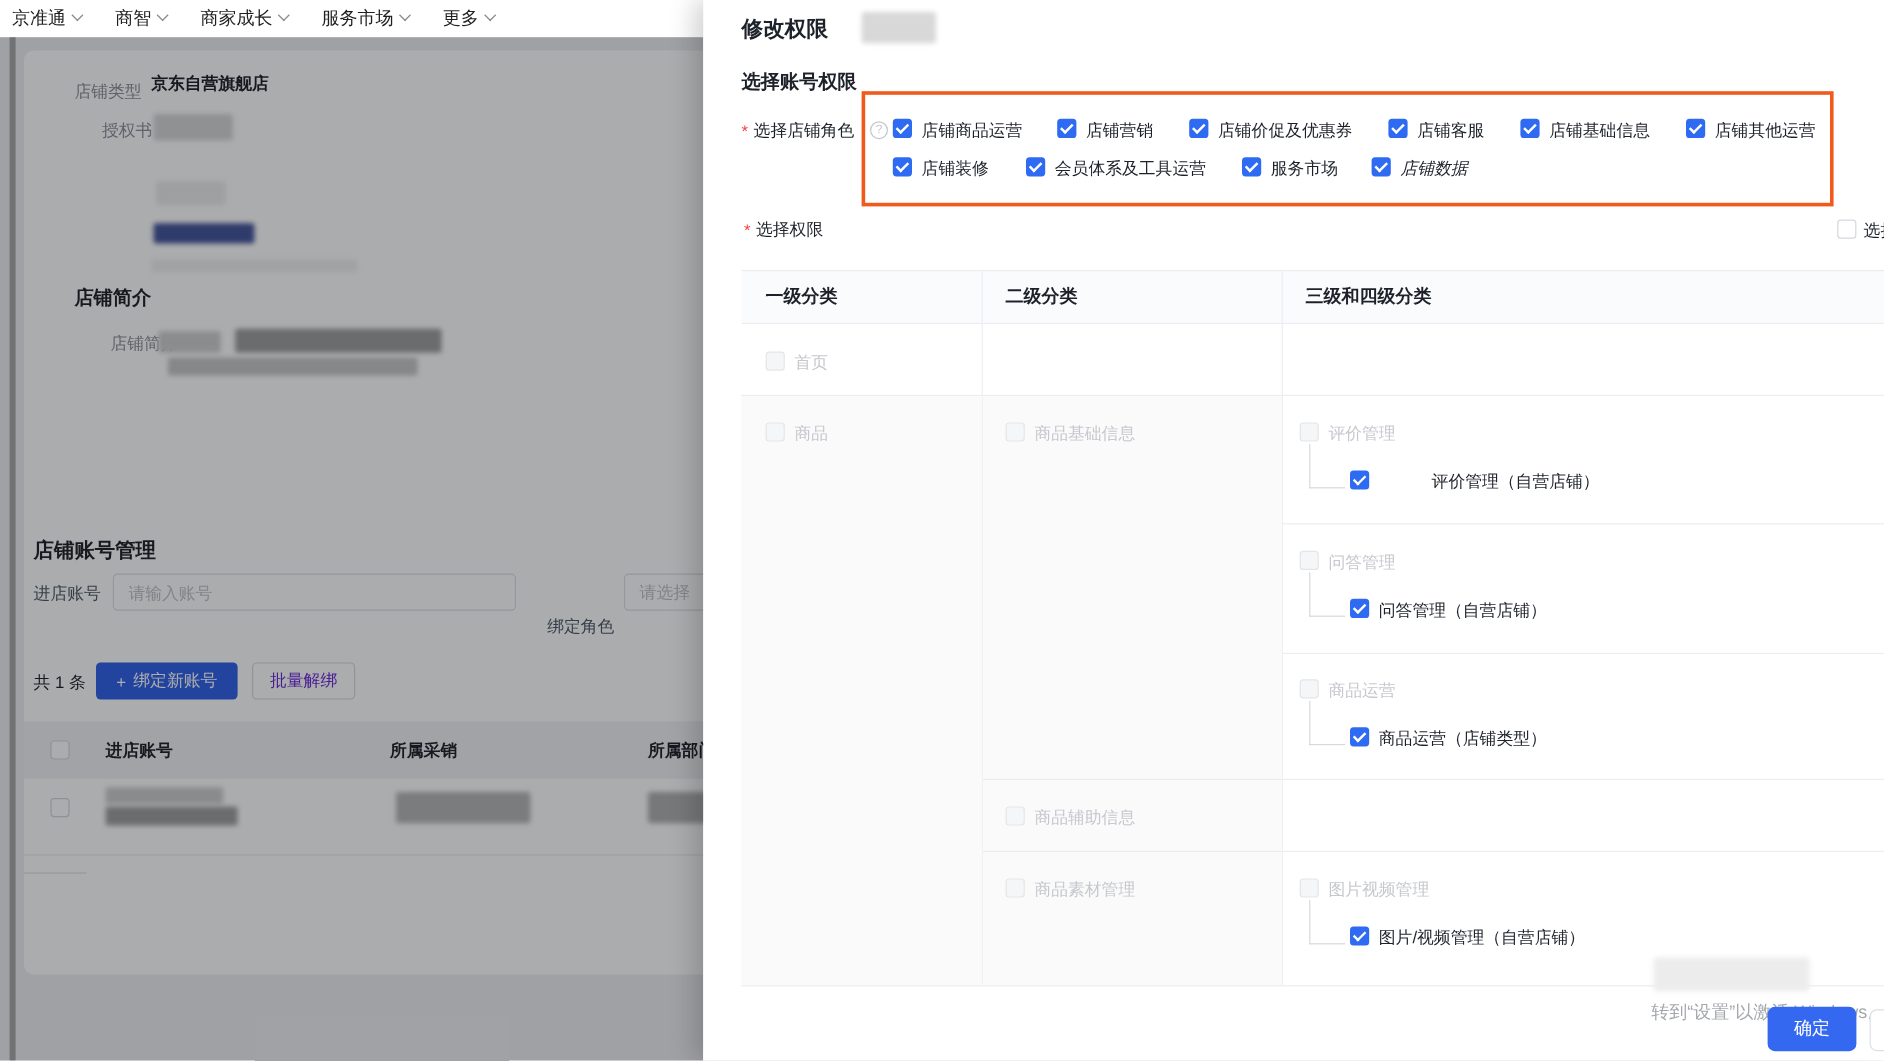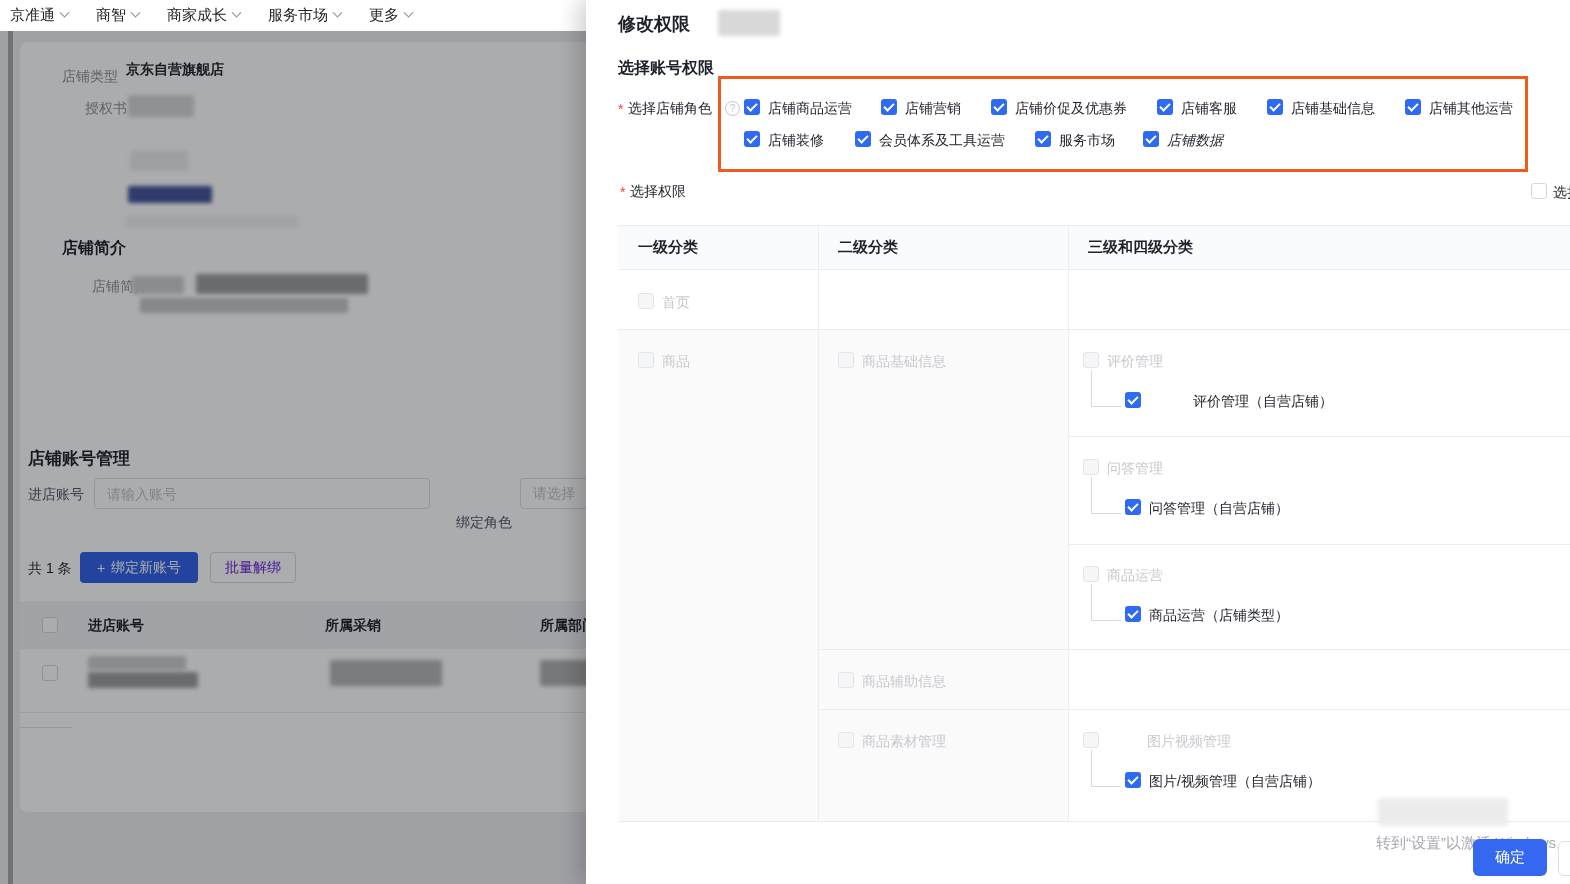--- a/index.html
+++ b/index.html
@@ -229,21 +229,21 @@
     <span class="cb off" style="left:497px;top:566px;"></span>
     <span class="dis-label" style="left:521px;top:567px;">商品运营</span>
     <div class="tree" style="left:505px;top:584px;height:37px;"></div>
     <span class="cb on" style="left:539px;top:606px;"><span></span></span>
     <span class="cb-item-label" style="left:563px;top:607px;">商品运营（店铺类型）</span>
 
     <div class="cell" style="left:483px;top:650px;width:501px;height:60px;"></div>
 
     <div class="cell" style="left:483px;top:710px;width:501px;height:112px;"></div>
     <span class="cb off" style="left:497px;top:732px;"></span>
-    <span class="dis-label" style="left:521px;top:733px;margin-left:40px;">图片视频管理</span>
+    <span class="dis-label" style="left:521px;top:733px;">图片视频管理</span>
     <div class="tree" style="left:505px;top:750px;height:37px;"></div>
     <span class="cb on" style="left:539px;top:772px;"><span></span></span>
     <span class="cb-item-label" style="left:563px;top:773px;">图片/视频管理（自营店铺）</span>
 
     <div class="abs redact" style="left:792px;top:798px;width:130px;height:28px;background:#ececec;"></div>
     <span class="abs wm" style="left:790px;top:834px;">转到“设置”以激活 Windows。</span>
     <button class="btn-confirm abs" style="left:887px;top:839px;width:74px;height:37px;">
         <span>确定</span>
       </button>
     <div class="abs" style="left:972px;top:841px;width:40px;height:35px;border:1px solid #dcdfe6;border-radius:6px;background:#fff;"></div>

